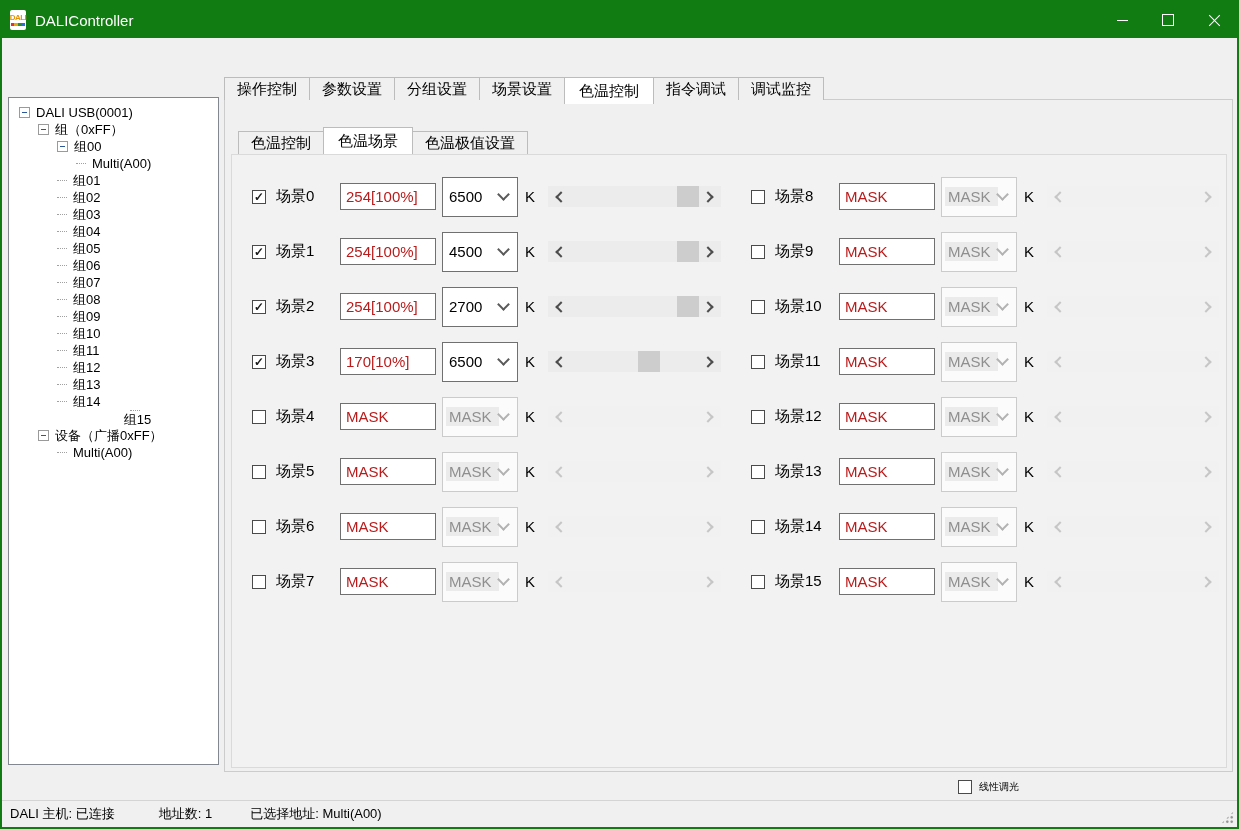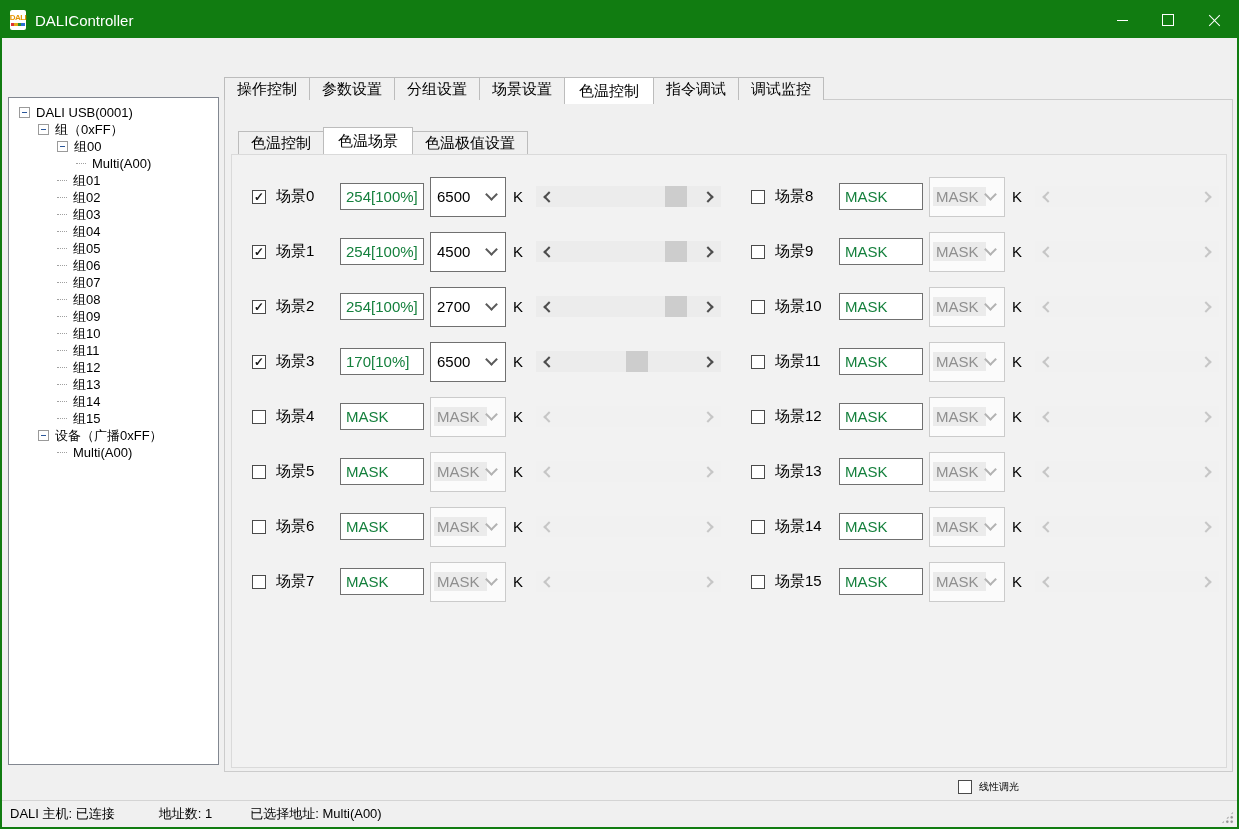--- a/index.html
+++ b/index.html
@@ -37,21 +37,21 @@
   .tab.selected { background:#fff; height:27px; line-height:25px; padding:0 14px; position:relative; z-index:6; }
   .tabpage { position:absolute; left:222px; top:97px; width:1009px; height:673px; box-sizing:border-box; background:#f0f0f0; border:1px solid #cccccc; z-index:2; }
   .sub-tabs { left:13px; top:30px; height:24px; position:absolute; display:flex; align-items:flex-end; z-index:5; }
   .subpage { position:absolute; left:6px; top:54px; width:996px; height:614px; box-sizing:border-box; background:#f2f2f2; border:1px solid #dadada; z-index:3; }
   
   .scene-grid { position:absolute; left:20px; top:27px; display:grid; grid-auto-flow:column; grid-template-rows:repeat(8,29px); grid-template-columns:469px 468px; column-gap:30px; row-gap:26px; }
   .scene-row { display:flex; align-items:center; height:29px; }
   .cb { width:14px; height:14px; box-sizing:border-box; border:1px solid #4a4a4a; background:#fff; display:flex; align-items:center; justify-content:center; font-size:12px; font-weight:bold; color:#1a1a1a; line-height:1; flex:0 0 auto; }
   .scene-row .cb { margin-right:10px; }
   .scene-label { width:64px; font-size:15px; flex:0 0 auto; }
-  .level-input { width:84px; height:27px; box-sizing:border-box; border:1px solid #707070; background:#fff; font-size:15px; padding:0 0 0 5px; margin-right:6px; color:#15803d; font-family:inherit; flex:0 0 auto; }
+  .level-input { width:96px; height:27px; box-sizing:border-box; border:1px solid #707070; background:#fff; font-size:15px; padding:0 0 0 5px; margin-right:6px; color:#b91c1c; font-family:inherit; flex:0 0 auto; }
   .combo { width:76px; height:40px; box-sizing:border-box; border:1px solid #707070; background:#fff; display:flex; align-items:center; margin-right:7px; position:relative; flex:0 0 auto; }
   .combo-val { flex:1; font-size:15px; padding-left:6px; }
   .chev-d { width:7px; height:7px; border-right:2px solid #5a5a5a; border-bottom:2px solid #5a5a5a; transform:rotate(45deg); margin:-4px 9px 0 0; flex:0 0 auto; }
   .combo.disabled { background:#fbfbfb; border-color:#cbcbcb; }
   .combo.disabled .combo-val { background:#ebebeb; margin:3px 0 3px 3px; padding-left:3px; height:19px; line-height:19px; color:#8f8f8f; }
   .combo.disabled .chev-d { border-color:#b2b2b2; }
   .k-label { width:14px; font-size:15px; margin-right:9px; flex:0 0 auto; }
   .hscroll { flex:1; height:21px; background:#ececec; position:relative; }
   .hscroll .chev { position:absolute; top:7px; width:6px; height:6px; }
   .chev.l { left:9px; border-left:2px solid #4d4d4d; border-bottom:2px solid #4d4d4d; transform:rotate(45deg); }
@@ -166,21 +166,21 @@
         <span>组12</span>
       </div>
       <div class="trow" style="padding-left: 48px;">
         <span class="leafdash"></span>
         <span>组13</span>
       </div>
       <div class="trow" style="padding-left: 48px;">
         <span class="leafdash"></span>
         <span>组14</span>
       </div>
-      <div class="trow" style="padding-left: 48px;">
+      <div class="trow" style="padding-left: 48px; flex-direction: column;">
         <span class="leafdash"></span>
         <span>组15</span>
       </div>
       <div class="trow" style="padding-left: 29px;">
         <span class="expander"></span>
         <span>设备（广播0xFF）</span>
       </div>
       <div class="trow" style="padding-left: 48px;">
         <span class="leafdash"></span>
         <span>Multi(A00)</span>

